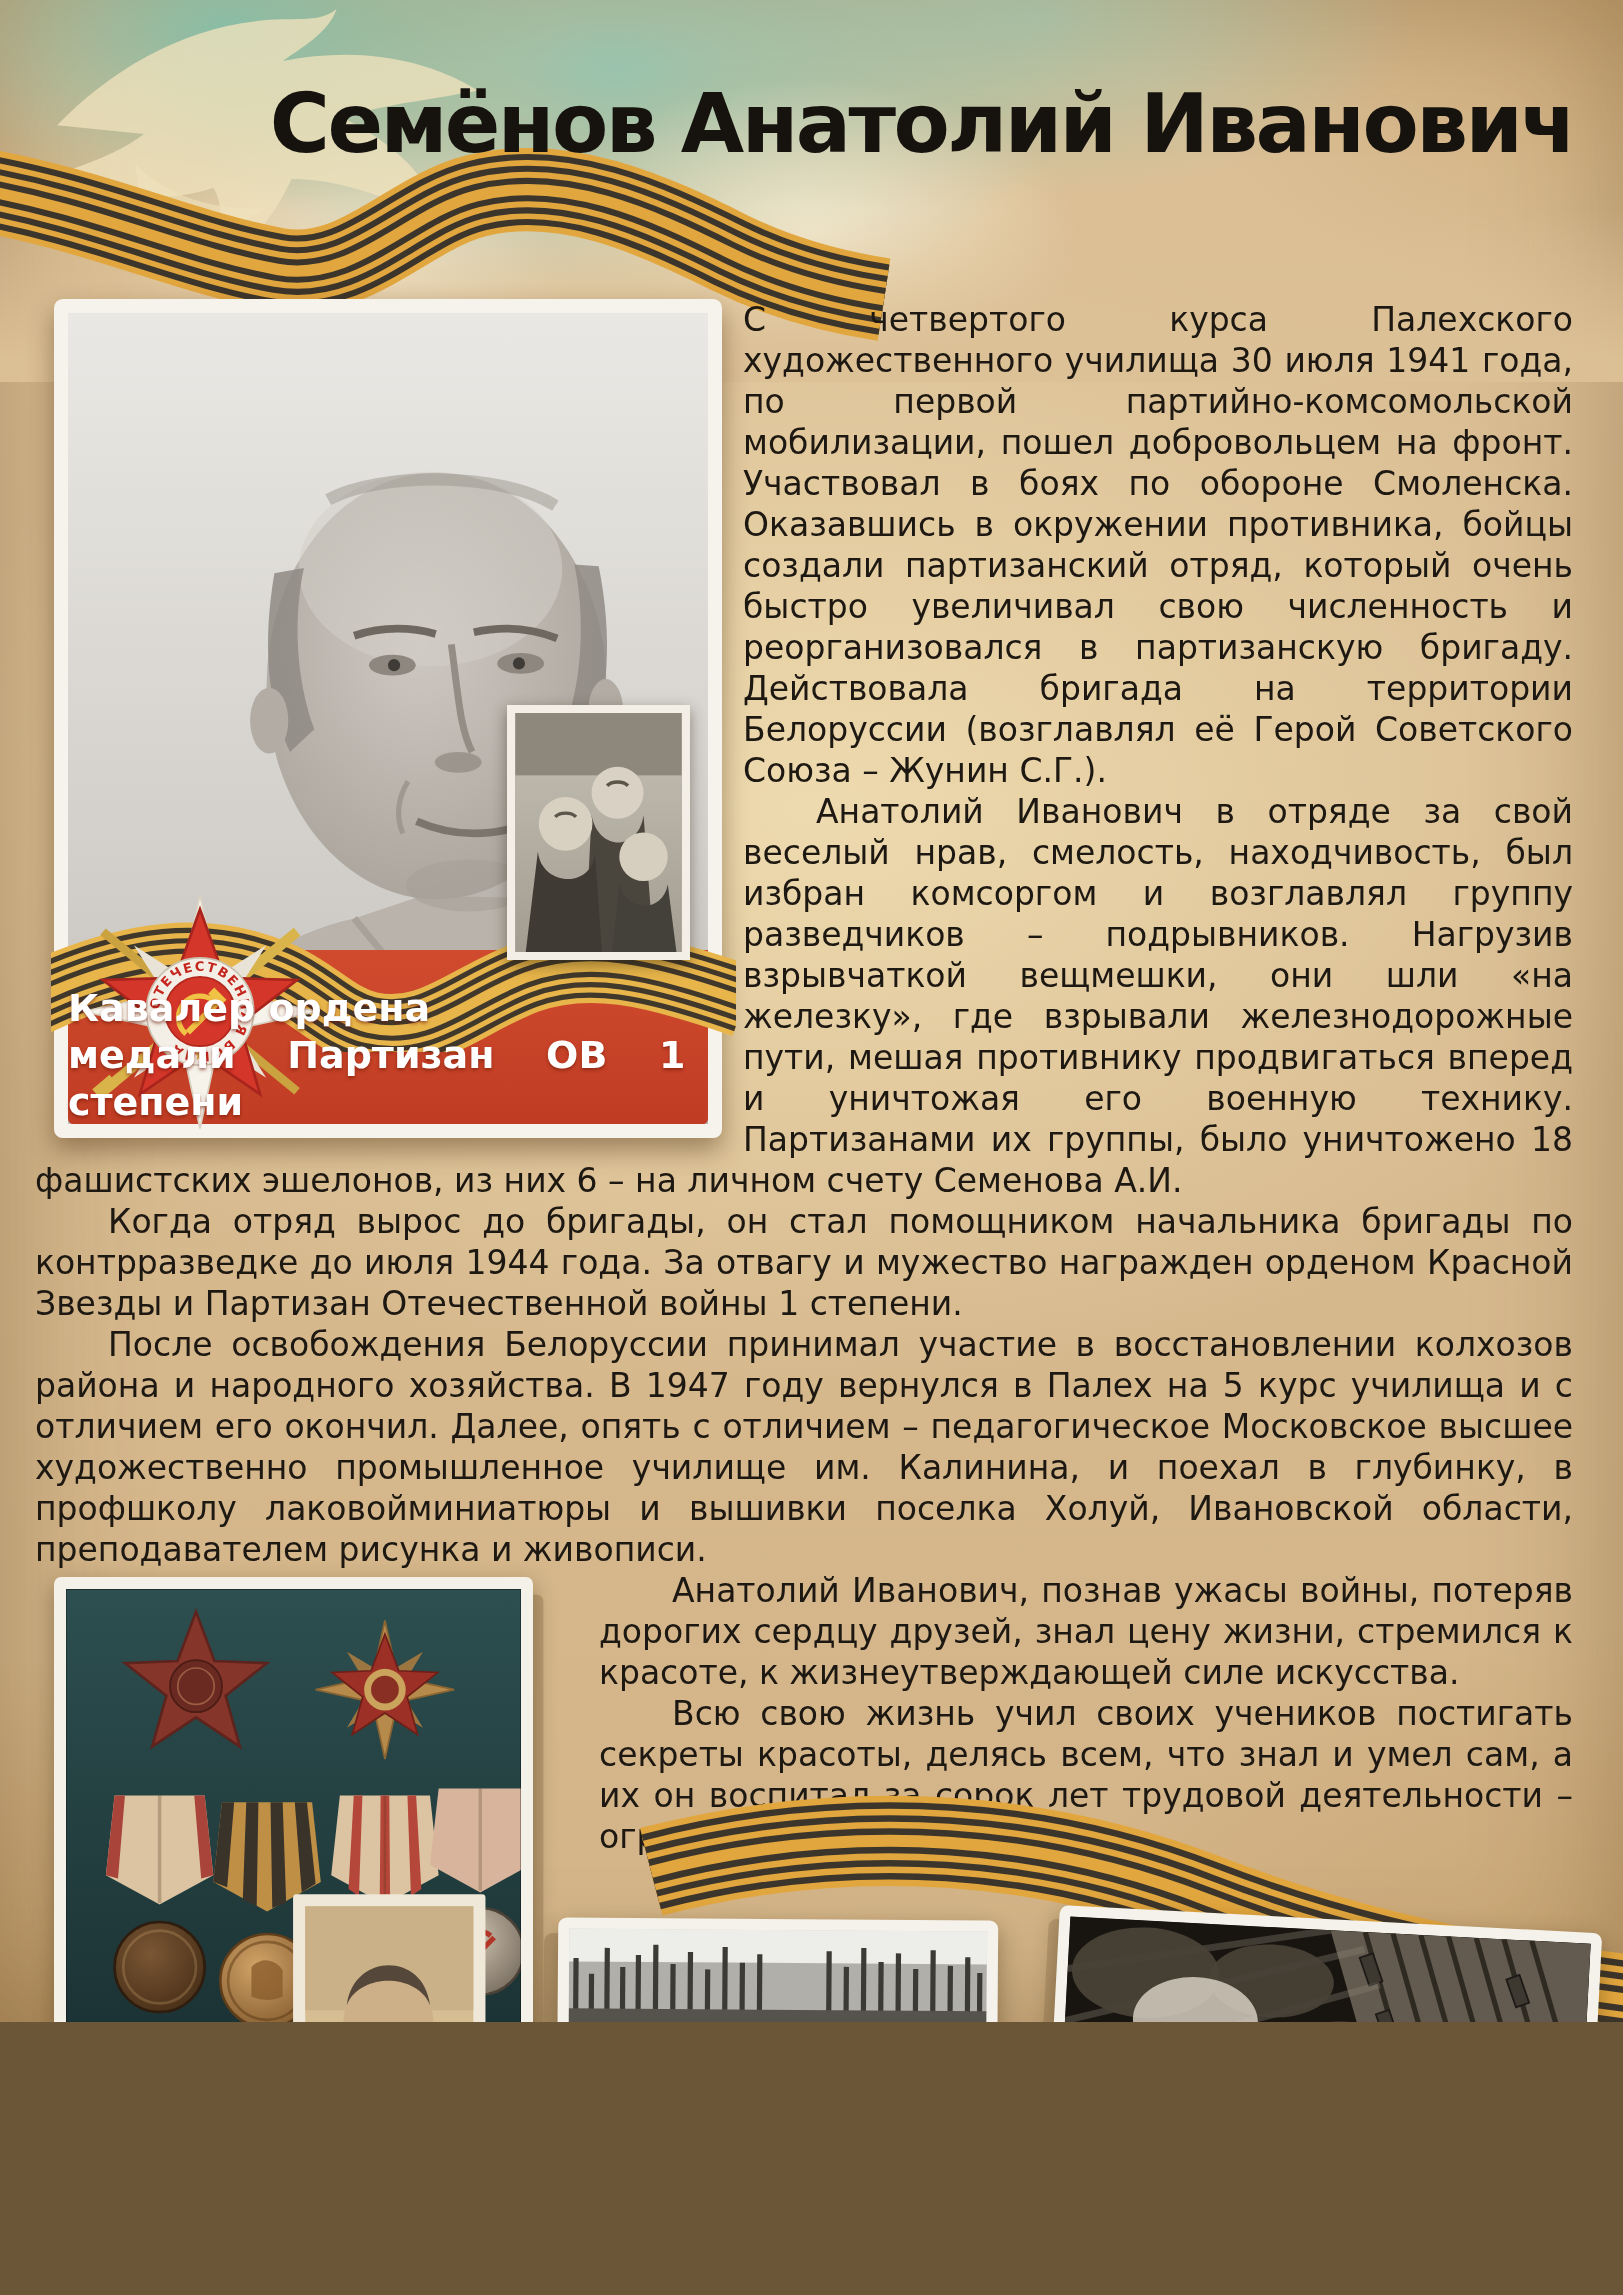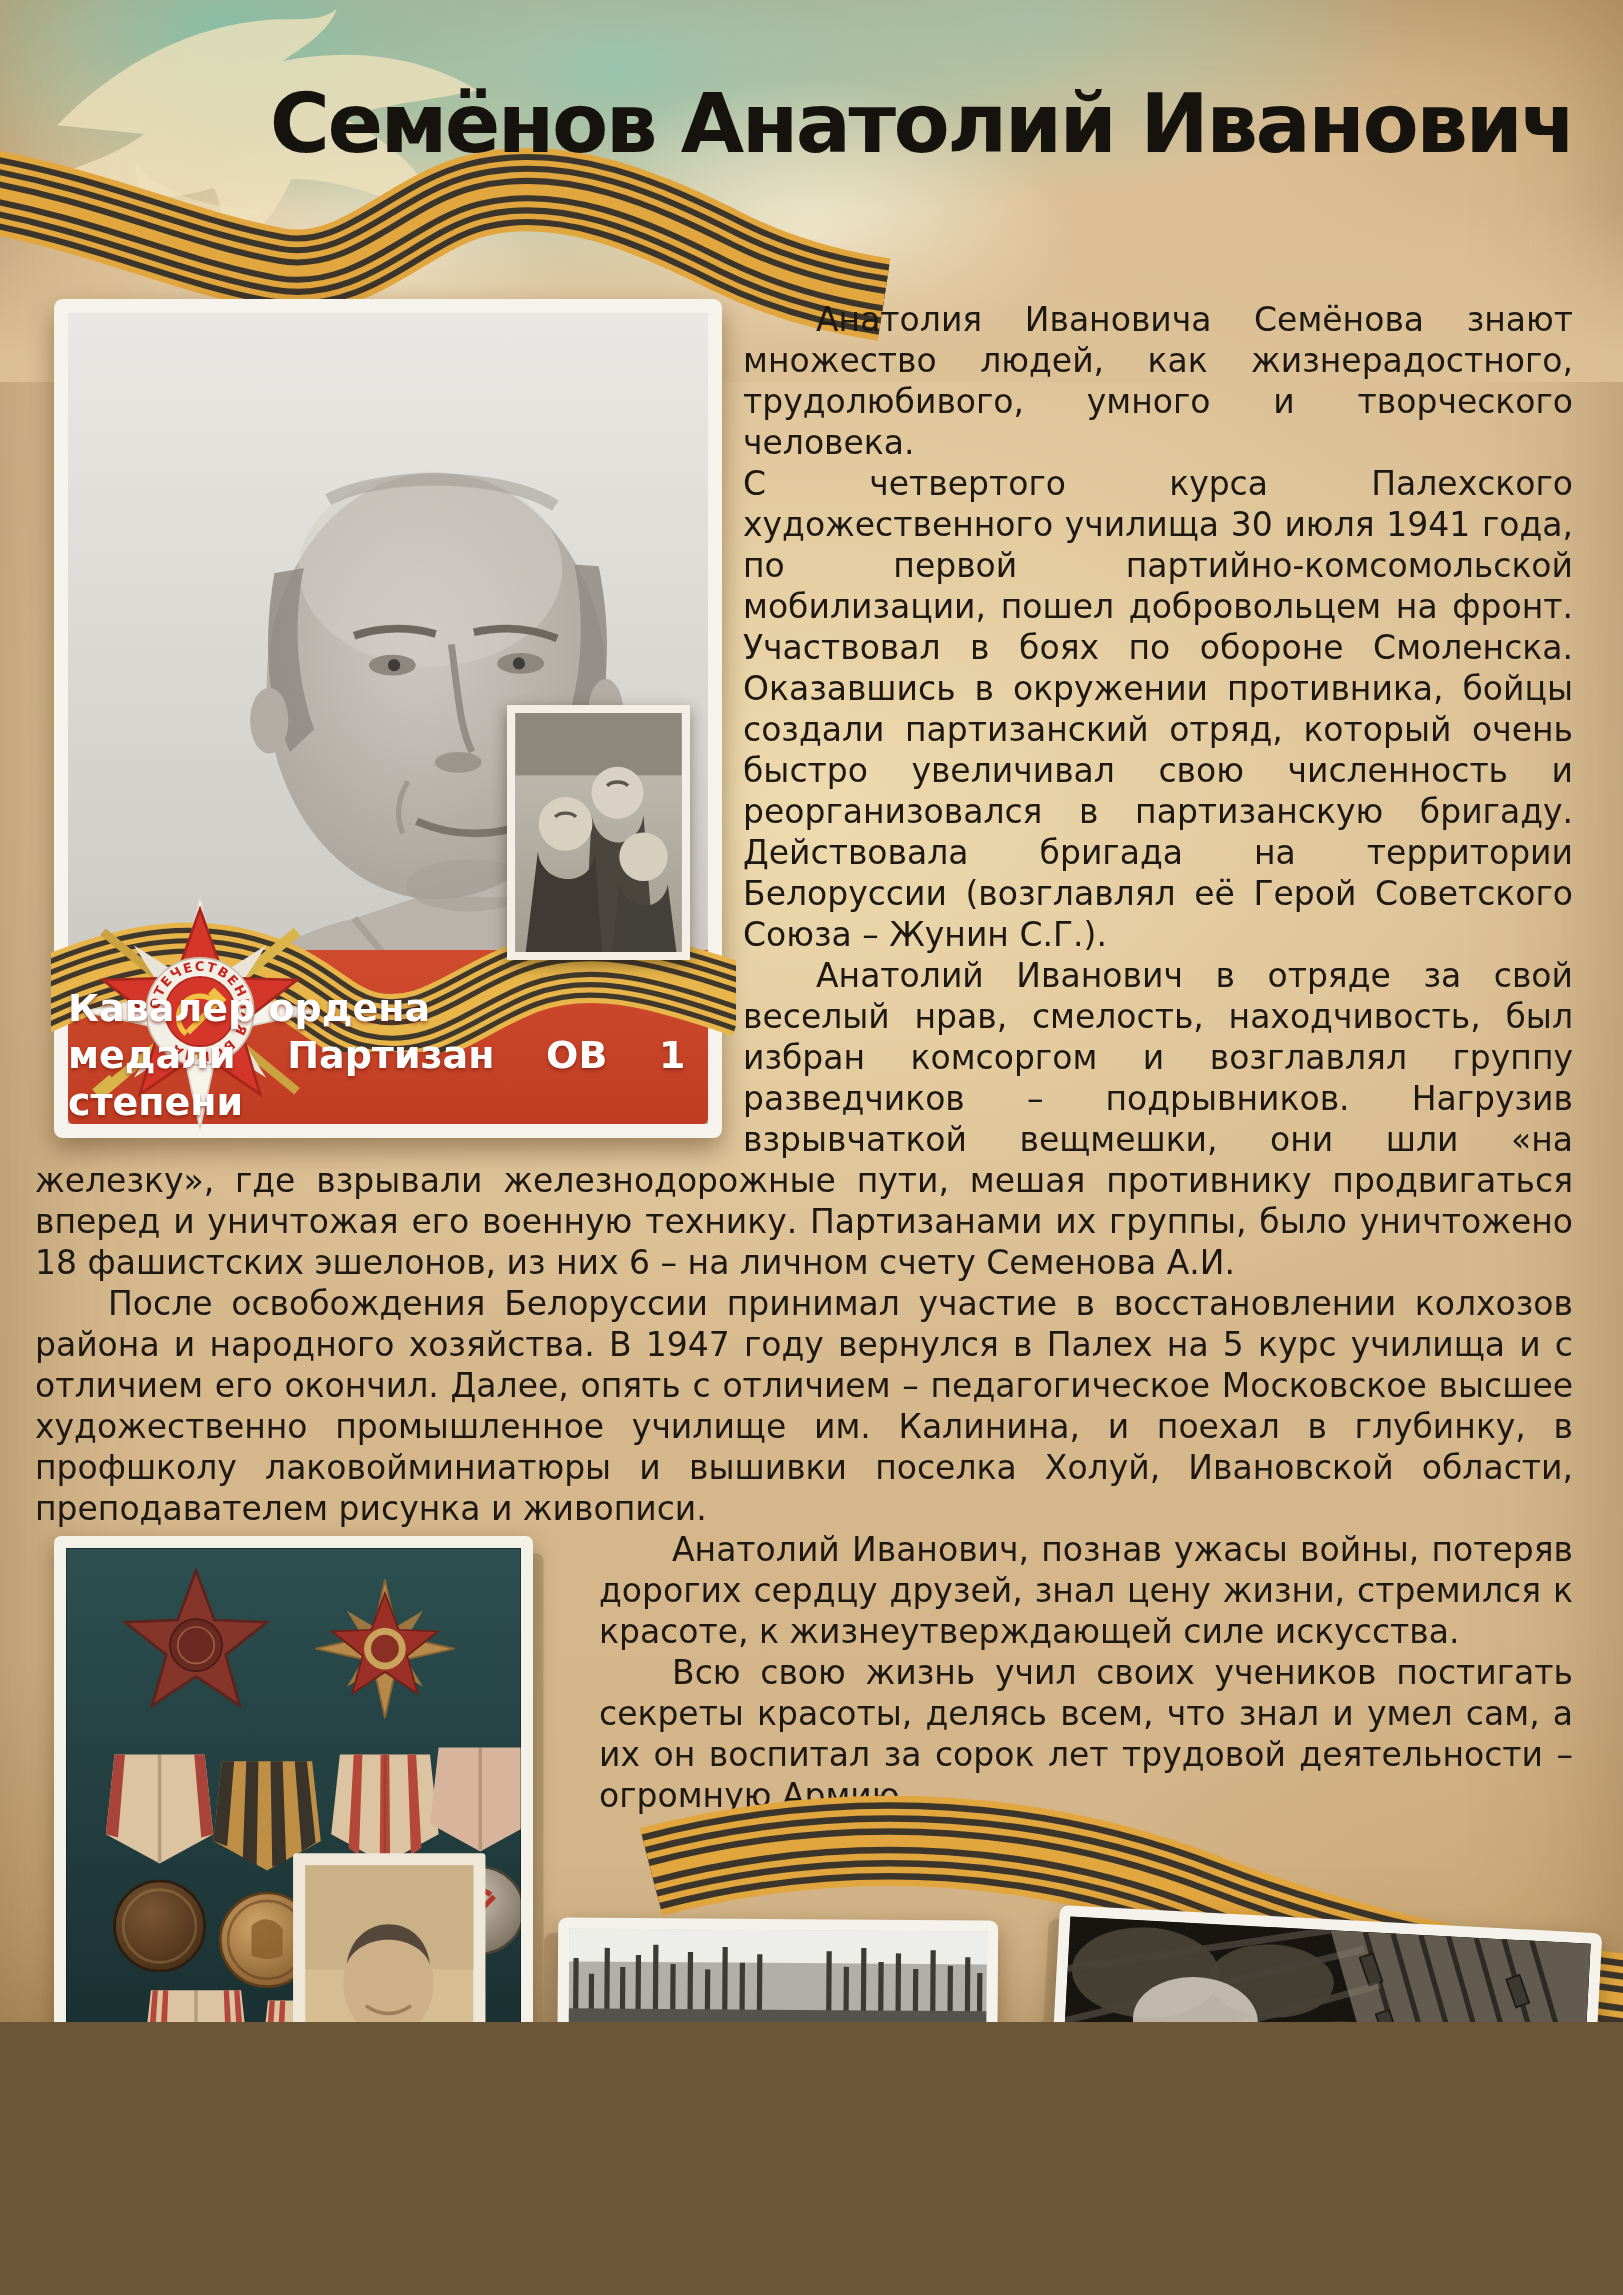--- a/index.html
+++ b/index.html
@@ -217,23 +217,23 @@
             <text y="56" font-size="18" text-anchor="middle" fill="#d9a73d">★</text>
           </g>
         </svg>
         <div class="caption">
           <div>Кавалер ордена</div>
           <div>медали Партизан ОВ 1 степени</div>
         </div>
       </div>
     </figure>
 
-    <p>Анатолия Ивановича Семёнова знают множество людей, как жизнерадостного, трудолюбивого, умного и творческого человека.</p>
     <p class="noindent">С четвертого курса Палехского художественного училища 30 июля 1941 года, по первой партийно-комсомольской мобилизации, пошел добровольцем на фронт. Участвовал в боях по обороне Смоленска. Оказавшись в окружении противника, бойцы создали партизанский отряд, который очень быстро увеличивал свою численность и реорганизовался в партизанскую бригаду. Действовала бригада на территории Белоруссии (возглавлял её Герой Советского Союза – Жунин С.Г.).</p>
     <p>Анатолий Иванович в отряде за свой веселый нрав, смелость, находчивость, был избран комсоргом и возглавлял группу разведчиков – подрывников. Нагрузив взрывчаткой вещмешки, они шли «на железку», где взрывали железнодорожные пути, мешая противнику продвигаться вперед и уничтожая его военную технику. Партизанами их группы, было уничтожено 18 фашистских эшелонов, из них 6 – на личном счету Семенова А.И.</p>
+    <p>Когда отряд вырос до бригады, он стал помощником начальника бригады по контрразведке до июля 1944 года. За отвагу и мужество награжден орденом Красной Звезды и Партизан Отечественной войны 1 степени.</p>
     <p>После освобождения Белоруссии принимал участие в восстановлении колхозов района и народного хозяйства. В 1947 году вернулся в Палех на 5 курс училища и с отличием его окончил. Далее, опять с отличием – педагогическое Московское высшее художественно промышленное училище им. Калинина, и поехал в глубинку, в профшколу лаковойминиатюры и вышивки поселка Холуй, Ивановской области, преподавателем рисунка и живописи.</p>
 
     <figure class="medals">
       <svg width="455" height="639" viewBox="0 0 525 737" style="font-size:38px">
         <defs>
           <linearGradient id="mbg" x1="0" y1="0" x2="0" y2="1">
             <stop offset="0" stop-color="#2d4f50"></stop>
               <stop offset="1" stop-color="#142628"></stop>
           </linearGradient>
           <radialGradient id="bronze" cx="0.4" cy="0.35" r="0.8">

